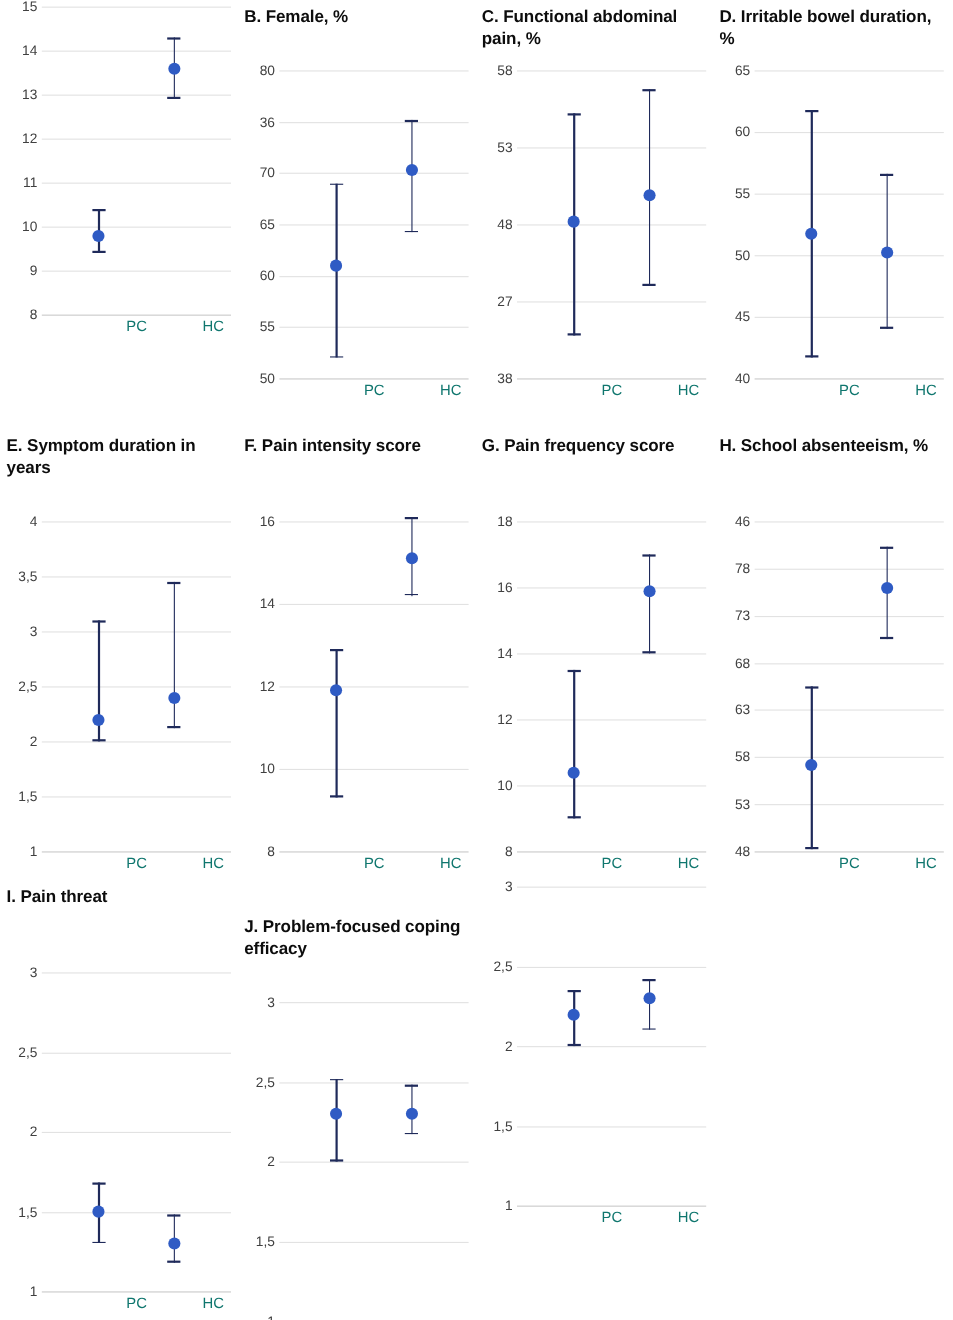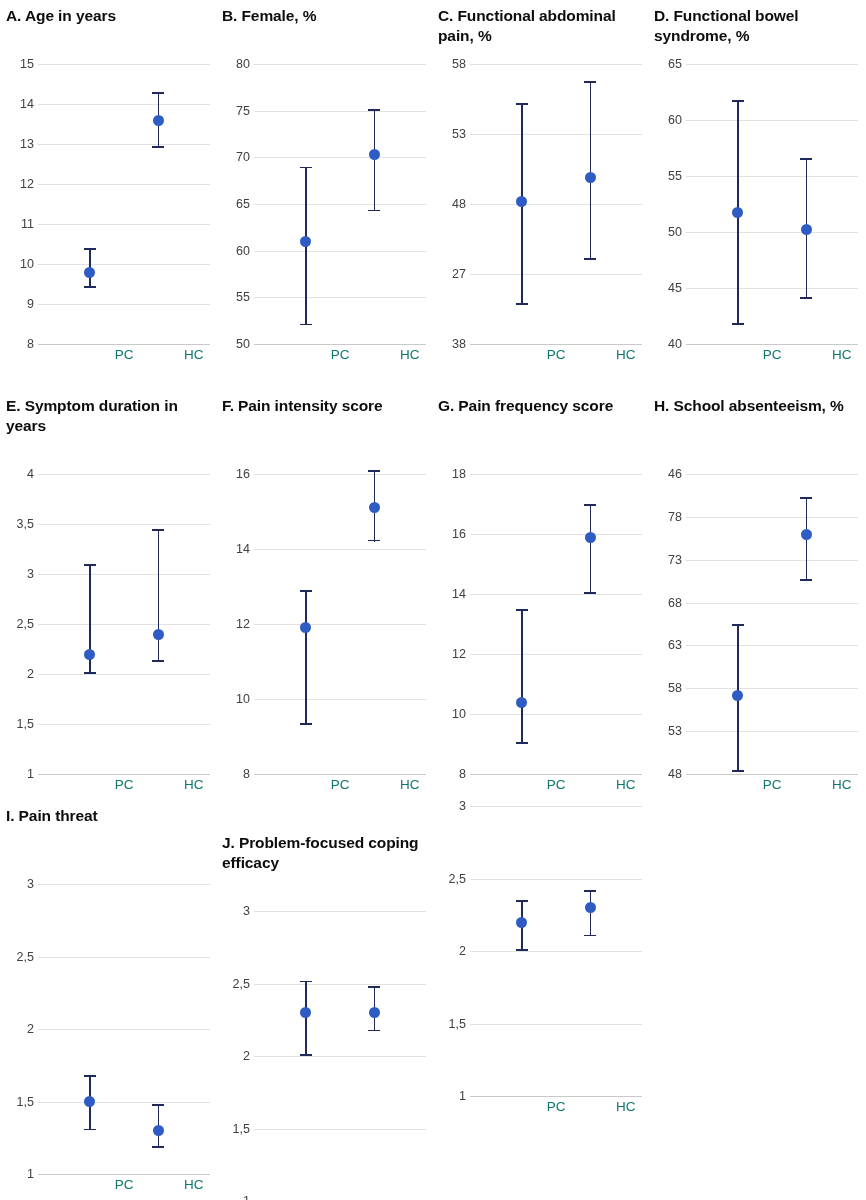--- a/index.html
+++ b/index.html
@@ -117,21 +117,20 @@
     font-size: 13.5px;
     color: #0f766e;
     top: 3px;
   }
 </style>
 </head>
 <body>
 
 <div id="grid">
     <div class="panel">
-      <div class="panel-title" style="min-height: 54px;">A. Age in years</div>
       <div class="plot-wrap">
         <div class="plot" style="height: 280px;">
           <div class="ylabels">
             <div class="ylab" style="top: 280px;">8</div>
             <div class="ylab" style="top: 240px;">9</div>
             <div class="ylab" style="top: 200px;">10</div>
             <div class="ylab" style="top: 160px;">11</div>
             <div class="ylab" style="top: 120px;">12</div>
             <div class="ylab" style="top: 80px;">13</div>
             <div class="ylab" style="top: 40px;">14</div>
@@ -169,21 +168,21 @@
     <div class="panel">
       <div class="panel-title" style="min-height: 54px;">B. Female, %</div>
       <div class="plot-wrap">
         <div class="plot" style="height: 280px;">
           <div class="ylabels">
             <div class="ylab" style="top: 280px;">50</div>
             <div class="ylab" style="top: 233.333px;">55</div>
             <div class="ylab" style="top: 186.667px;">60</div>
             <div class="ylab" style="top: 140px;">65</div>
             <div class="ylab" style="top: 93.3333px;">70</div>
-            <div class="ylab" style="top: 46.6667px;">75</div>
+            <div class="ylab" style="top: 46.6667px;">36</div>
             <div class="ylab" style="top: 0px;">80</div>
           </div>
           <div class="canvas">
             <div class="axisline" style="top: 280px;"></div>
             <div class="gridline" style="top: 233.333px;"></div>
             <div class="gridline" style="top: 186.667px;"></div>
             <div class="gridline" style="top: 140px;"></div>
             <div class="gridline" style="top: 93.3333px;"></div>
             <div class="gridline" style="top: 46.6667px;"></div>
             <div class="gridline" style="top: 0px;"></div>
@@ -238,21 +237,21 @@
             </div>
           </div>
         </div>
         <div class="xlabels" style="position: relative; height: 26px; margin-left: 34px;">
           <div class="xlab" style="left: 30%;">PC</div>
           <div class="xlab" style="left: 70%;">HC</div>
         </div>
       </div>
     </div>
     <div class="panel">
-      <div class="panel-title" style="min-height: 54px;">D. Functional bowel syndrome, %</div>
+      <div class="panel-title" style="min-height: 54px;">D. Irritable bowel duration, %</div>
       <div class="plot-wrap">
         <div class="plot" style="height: 280px;">
           <div class="ylabels">
             <div class="ylab" style="top: 280px;">40</div>
             <div class="ylab" style="top: 224px;">45</div>
             <div class="ylab" style="top: 168px;">50</div>
             <div class="ylab" style="top: 112px;">55</div>
             <div class="ylab" style="top: 56px;">60</div>
             <div class="ylab" style="top: 0px;">65</div>
           </div>

